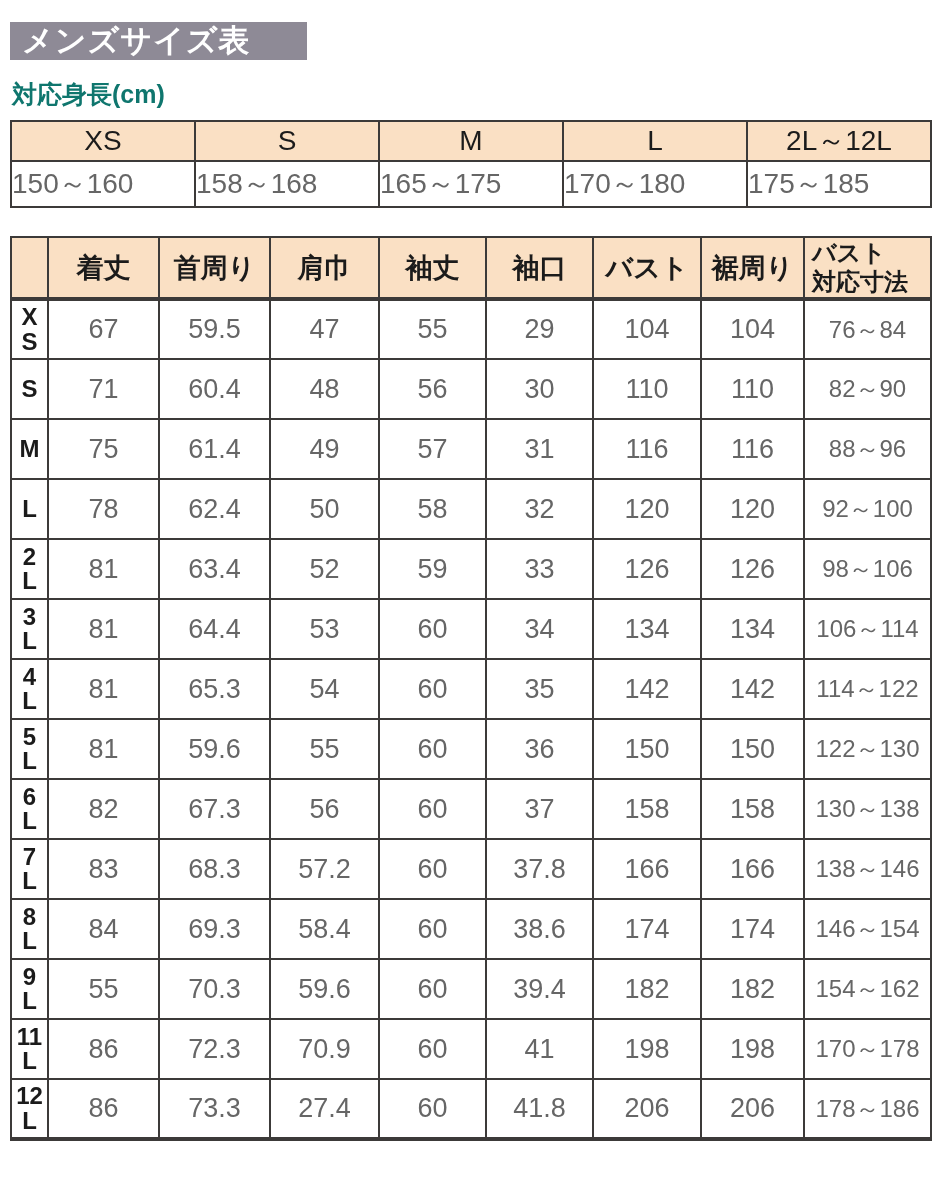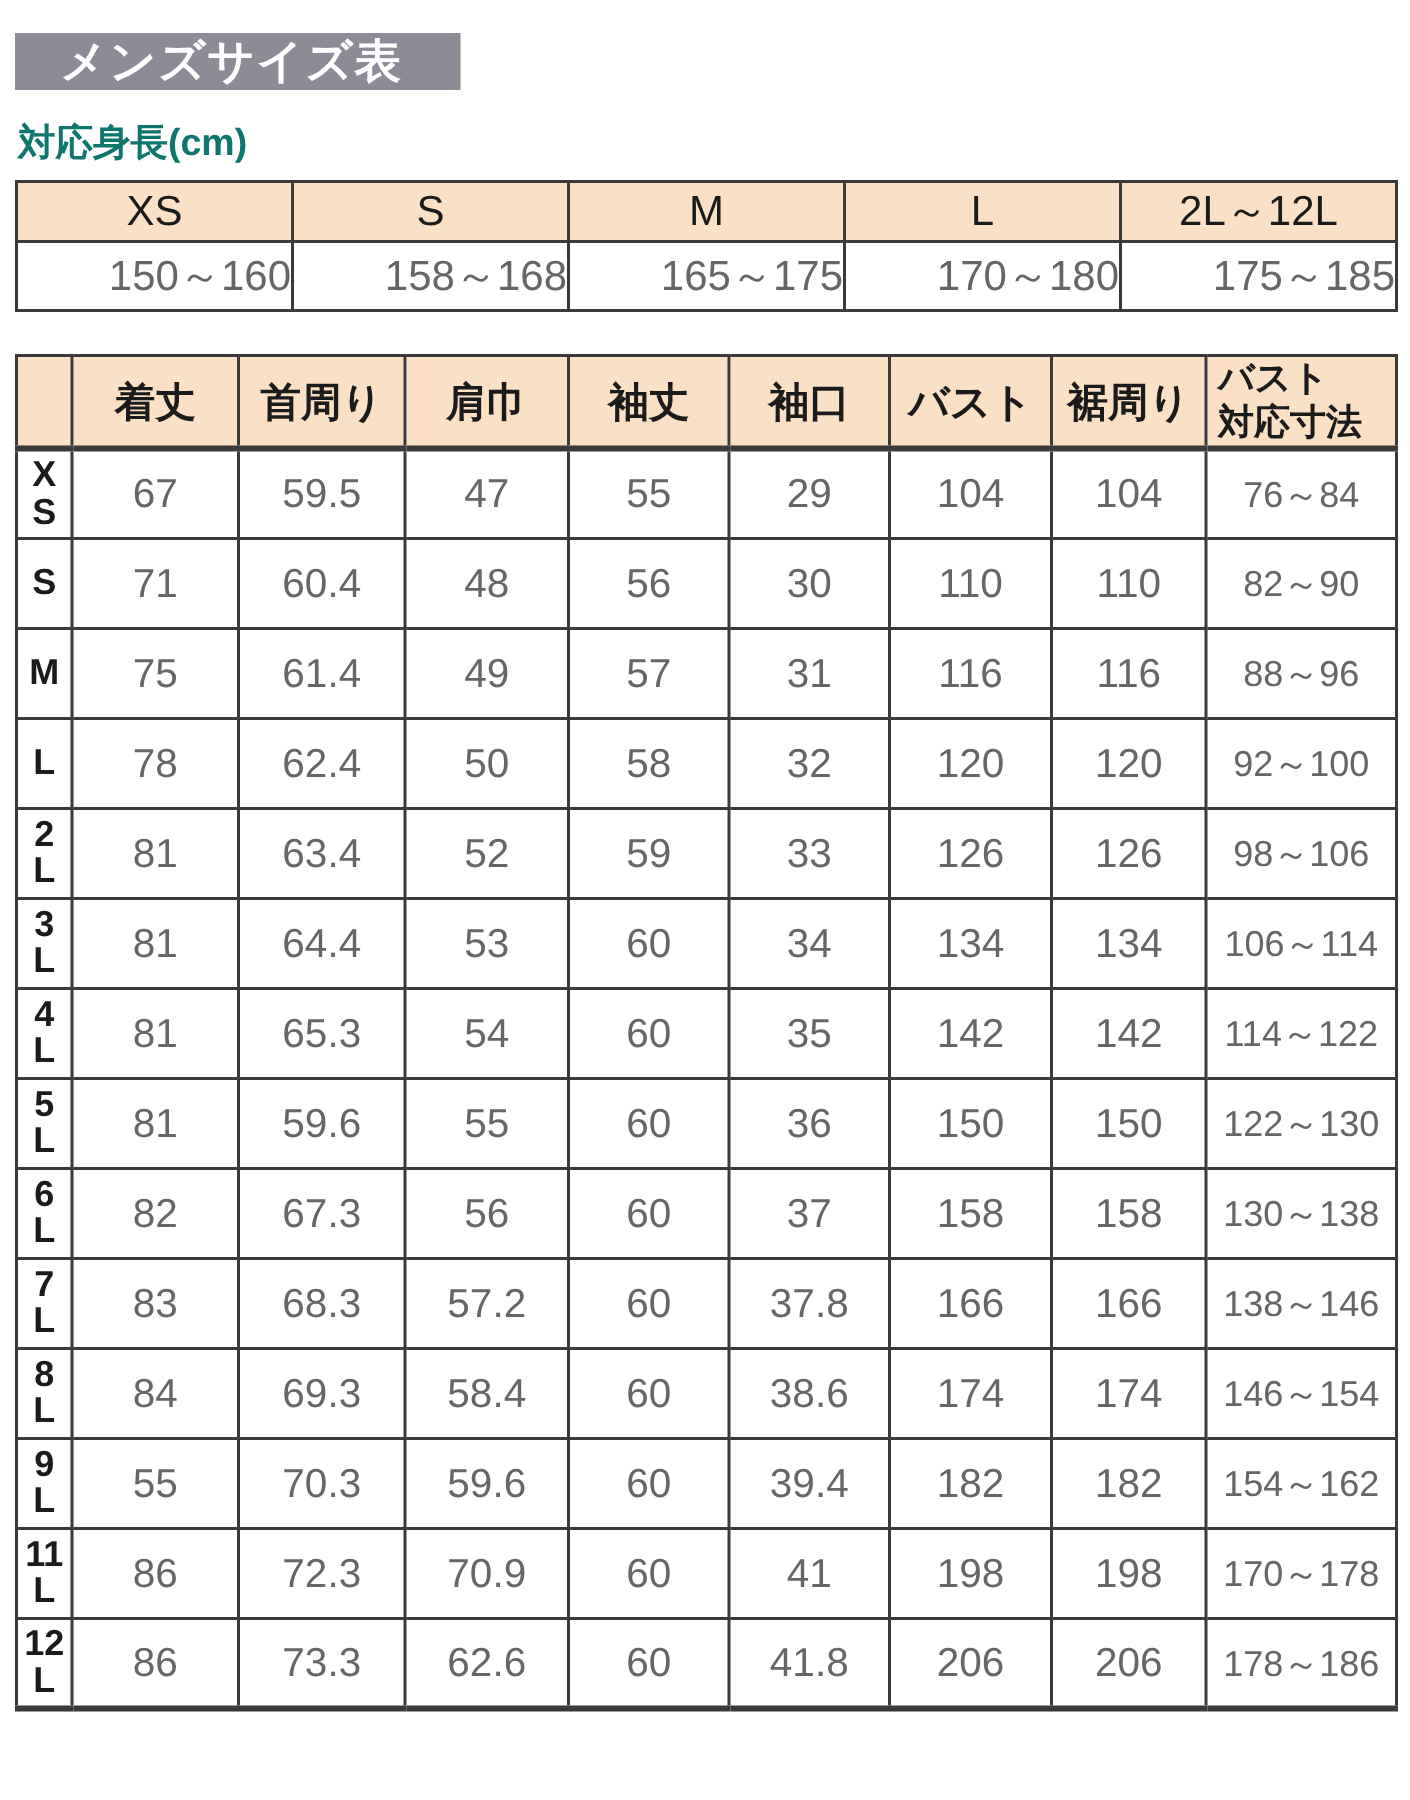--- a/index.html
+++ b/index.html
@@ -20,21 +20,21 @@
   }
   .banner{
     display:block;
     width:297px;
     background:var(--banner-bg);
     color:#ffffff;
     font-size:31px;
     font-weight:bold;
     line-height:38px;
     height:38px;
-    padding-left:30px;
+    padding-left:12px;
     letter-spacing:1px;
   }
   .subtitle{
     margin:18px 0 9px 2px;
     font-size:25px;
     font-weight:bold;
     color:#0f766e;
   }
   table{
     border-collapse:collapse;
@@ -51,21 +51,21 @@
     background:var(--peach);
     height:36px;
     font-size:28px;
     font-weight:normal;
     text-align:center;
     color:var(--ink);
   }
   .height-table td{
     height:46px;
     font-size:28px;
-    text-align:right;
+    text-align:left;
     color:var(--val);
     background:#ffffff;
   }
   
   .size-table{margin-top:28px;}
   .size-table th.colhead{
     background:var(--peach);
     height:62px;
     font-size:27px;
     font-weight:bold;
@@ -313,21 +313,21 @@
         <td>41</td>
         <td>198</td>
         <td>198</td>
         <td class="range">170～178</td>
       </tr>
       <tr>
         <th class="rowlabel">12
 L</th>
         <td>86</td>
         <td>73.3</td>
-        <td>62.6</td>
+        <td>27.4</td>
         <td>60</td>
         <td>41.8</td>
         <td>206</td>
         <td>206</td>
         <td class="range">178～186</td>
       </tr>
     </tbody>
 </table>
 
 </body></html>

